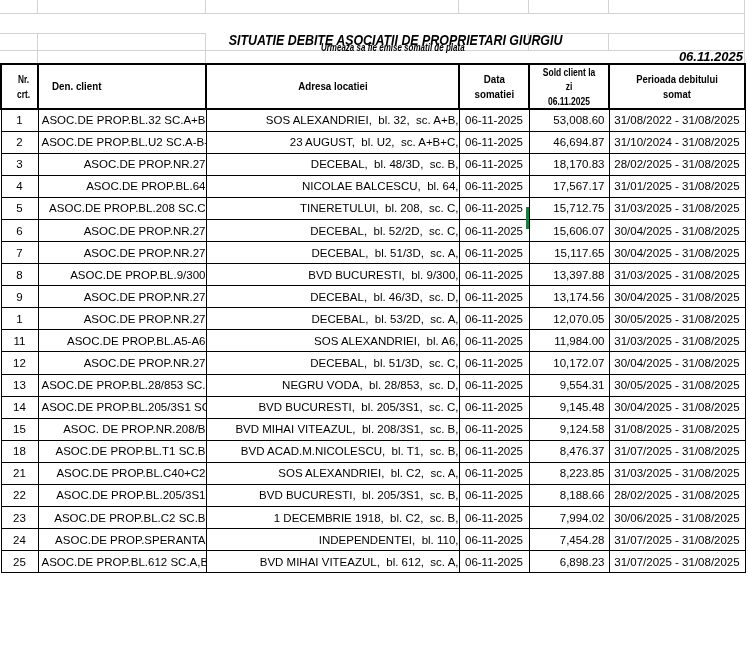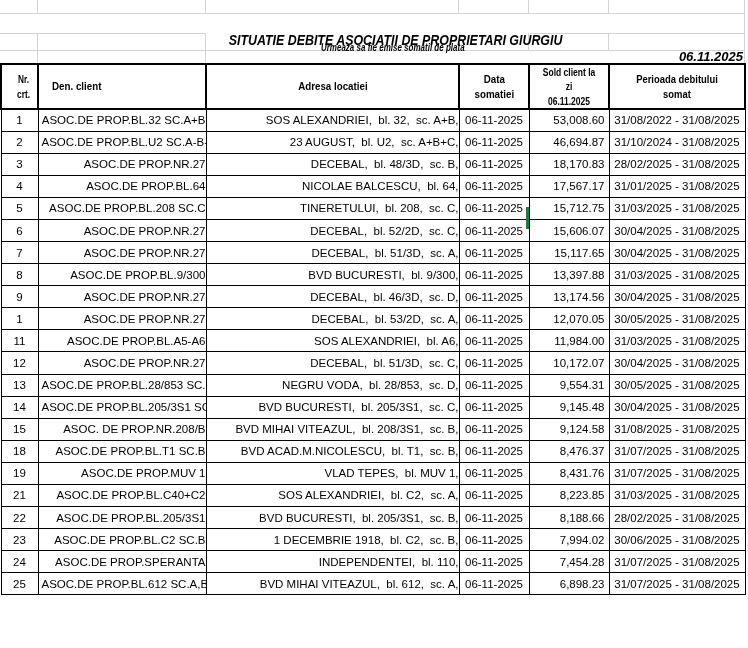--- a/index.html
+++ b/index.html
@@ -216,28 +216,20 @@
         </tr>
         <tr>
           <td class="c0">18</td>
           <td class="c1">ASOC.DE PROP.BL.T1 SC.B</td>
           <td class="c2">BVD ACAD.M.NICOLESCU,  bl. T1,  sc. B,</td>
           <td class="c3">06-11-2025</td>
           <td class="c4">8,476.37</td>
           <td class="c5">31/07/2025 - 31/08/2025</td>
         </tr>
         <tr>
-          <td class="c0">19</td>
-          <td class="c1">ASOC.DE PROP.MUV 1</td>
-          <td class="c2">VLAD TEPES,  bl. MUV 1,</td>
-          <td class="c3">06-11-2025</td>
-          <td class="c4">8,431.76</td>
-          <td class="c5">31/07/2025 - 31/08/2025</td>
-        </tr>
-        <tr>
           <td class="c0">21</td>
           <td class="c1">ASOC.DE PROP.BL.C40+C2</td>
           <td class="c2">SOS ALEXANDRIEI,  bl. C2,  sc. A,</td>
           <td class="c3">06-11-2025</td>
           <td class="c4">8,223.85</td>
           <td class="c5">31/03/2025 - 31/08/2025</td>
         </tr>
         <tr>
           <td class="c0">22</td>
           <td class="c1">ASOC.DE PROP.BL.205/3S1</td>

